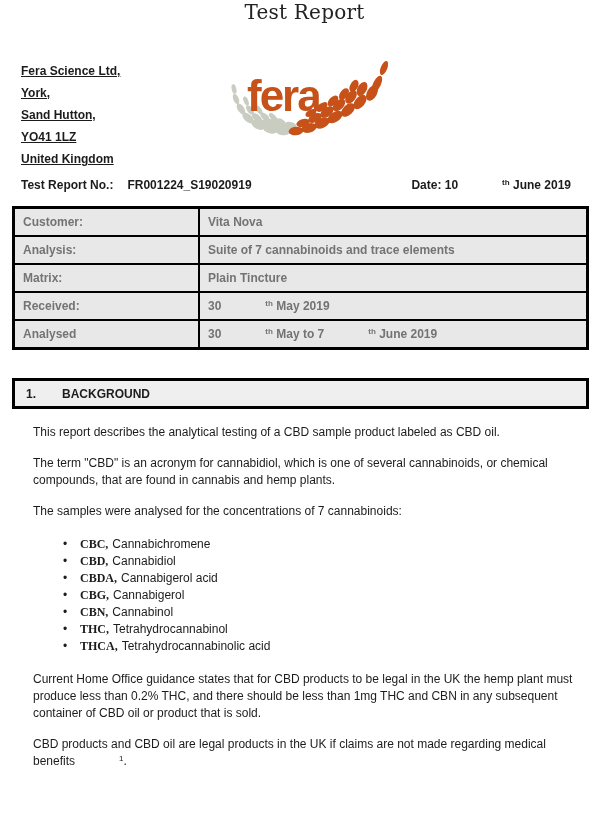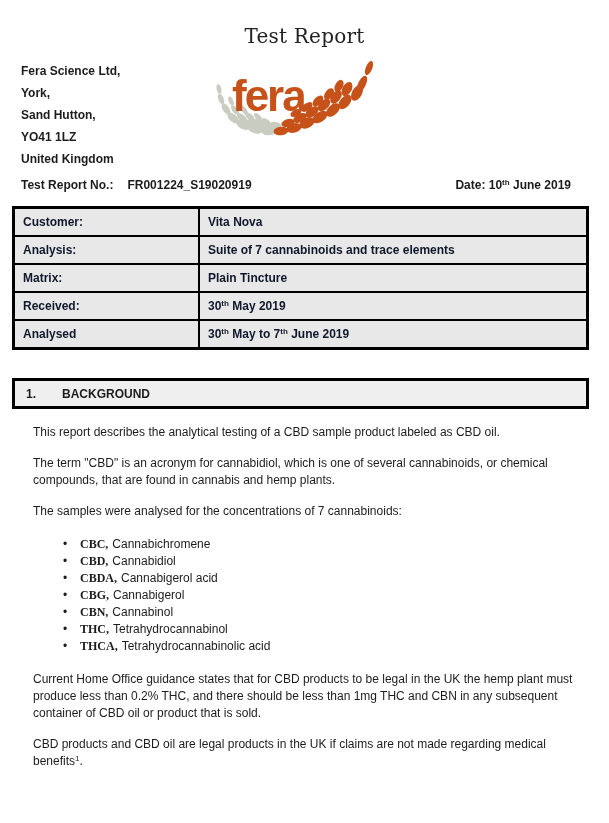--- a/index.html
+++ b/index.html
@@ -1,44 +1,44 @@
 <!DOCTYPE html>
 <html><head>
 <meta charset="utf-8">
 <style>
   html,body { margin:0; padding:0; background:#ffffff; }
   body { width:609px; height:823px; font-family:"Liberation Sans", sans-serif; color:#161616; }
   .page { position:relative; width:609px; height:823px; background:#fff; overflow:hidden; }
 
   .doc-title {
-    position:absolute; top:24px; left:0; width:100%;
+    position:absolute; top:0; left:0; width:100%;
     text-align:center; font-family:"DejaVu Serif", serif;
     font-size:20px; color:#222; letter-spacing:0.2px;
   }
 
-  .address { position:absolute; left:21px; top:60px; font-size:12px; font-weight:bold; line-height:22px; color:#1c1c1c; }
+  .address { position:absolute; left:21px; top:60px; font-size:12px; font-weight:bold; line-height:22px; color:#1c1c1c;text-decoration:underline; }
 
-  .logo { position:absolute; left:210px; top:57px; width:178px; height:88px; }
+  .logo { position:absolute; left:225px; top:57px; width:178px; height:88px; }
 
   .report-line {
     position:absolute; left:21px; top:178px; width:550px;
     display:flex; justify-content:space-between; align-items:baseline;
     font-size:12px; font-weight:bold; color:#1c1c1c;gap:40px;
   }
   .report-line .lbl { margin-right:14px; }
 
-  sup { font-size:8px; line-height:0; vertical-align:4px; }
+  sup { font-size:8px; line-height:0; vertical-align:4px;padding-left:44px; }
 
   table.info-table {
     position:absolute; left:12px; top:206px; width:577px;
     border-collapse:collapse; border:3px solid #000;
   }
   table.info-table td {
     border:2px solid #000; background:#e8e8e8;
-    font-size:12px; font-weight:bold; color:#0f172a;
+    font-size:12px; font-weight:bold; color:#737373;
     height:26px; padding:0 8px; vertical-align:middle;
   }
   table.info-table td.c1 { width:167px; }
 
   .section-box {
     position:absolute; left:12px; top:378px; width:577px; height:31px;
     box-sizing:border-box; border:3px solid #000; background:#efefef;
     display:flex; align-items:center;
     font-size:12px; font-weight:bold; color:#1c1c1c;
   }

